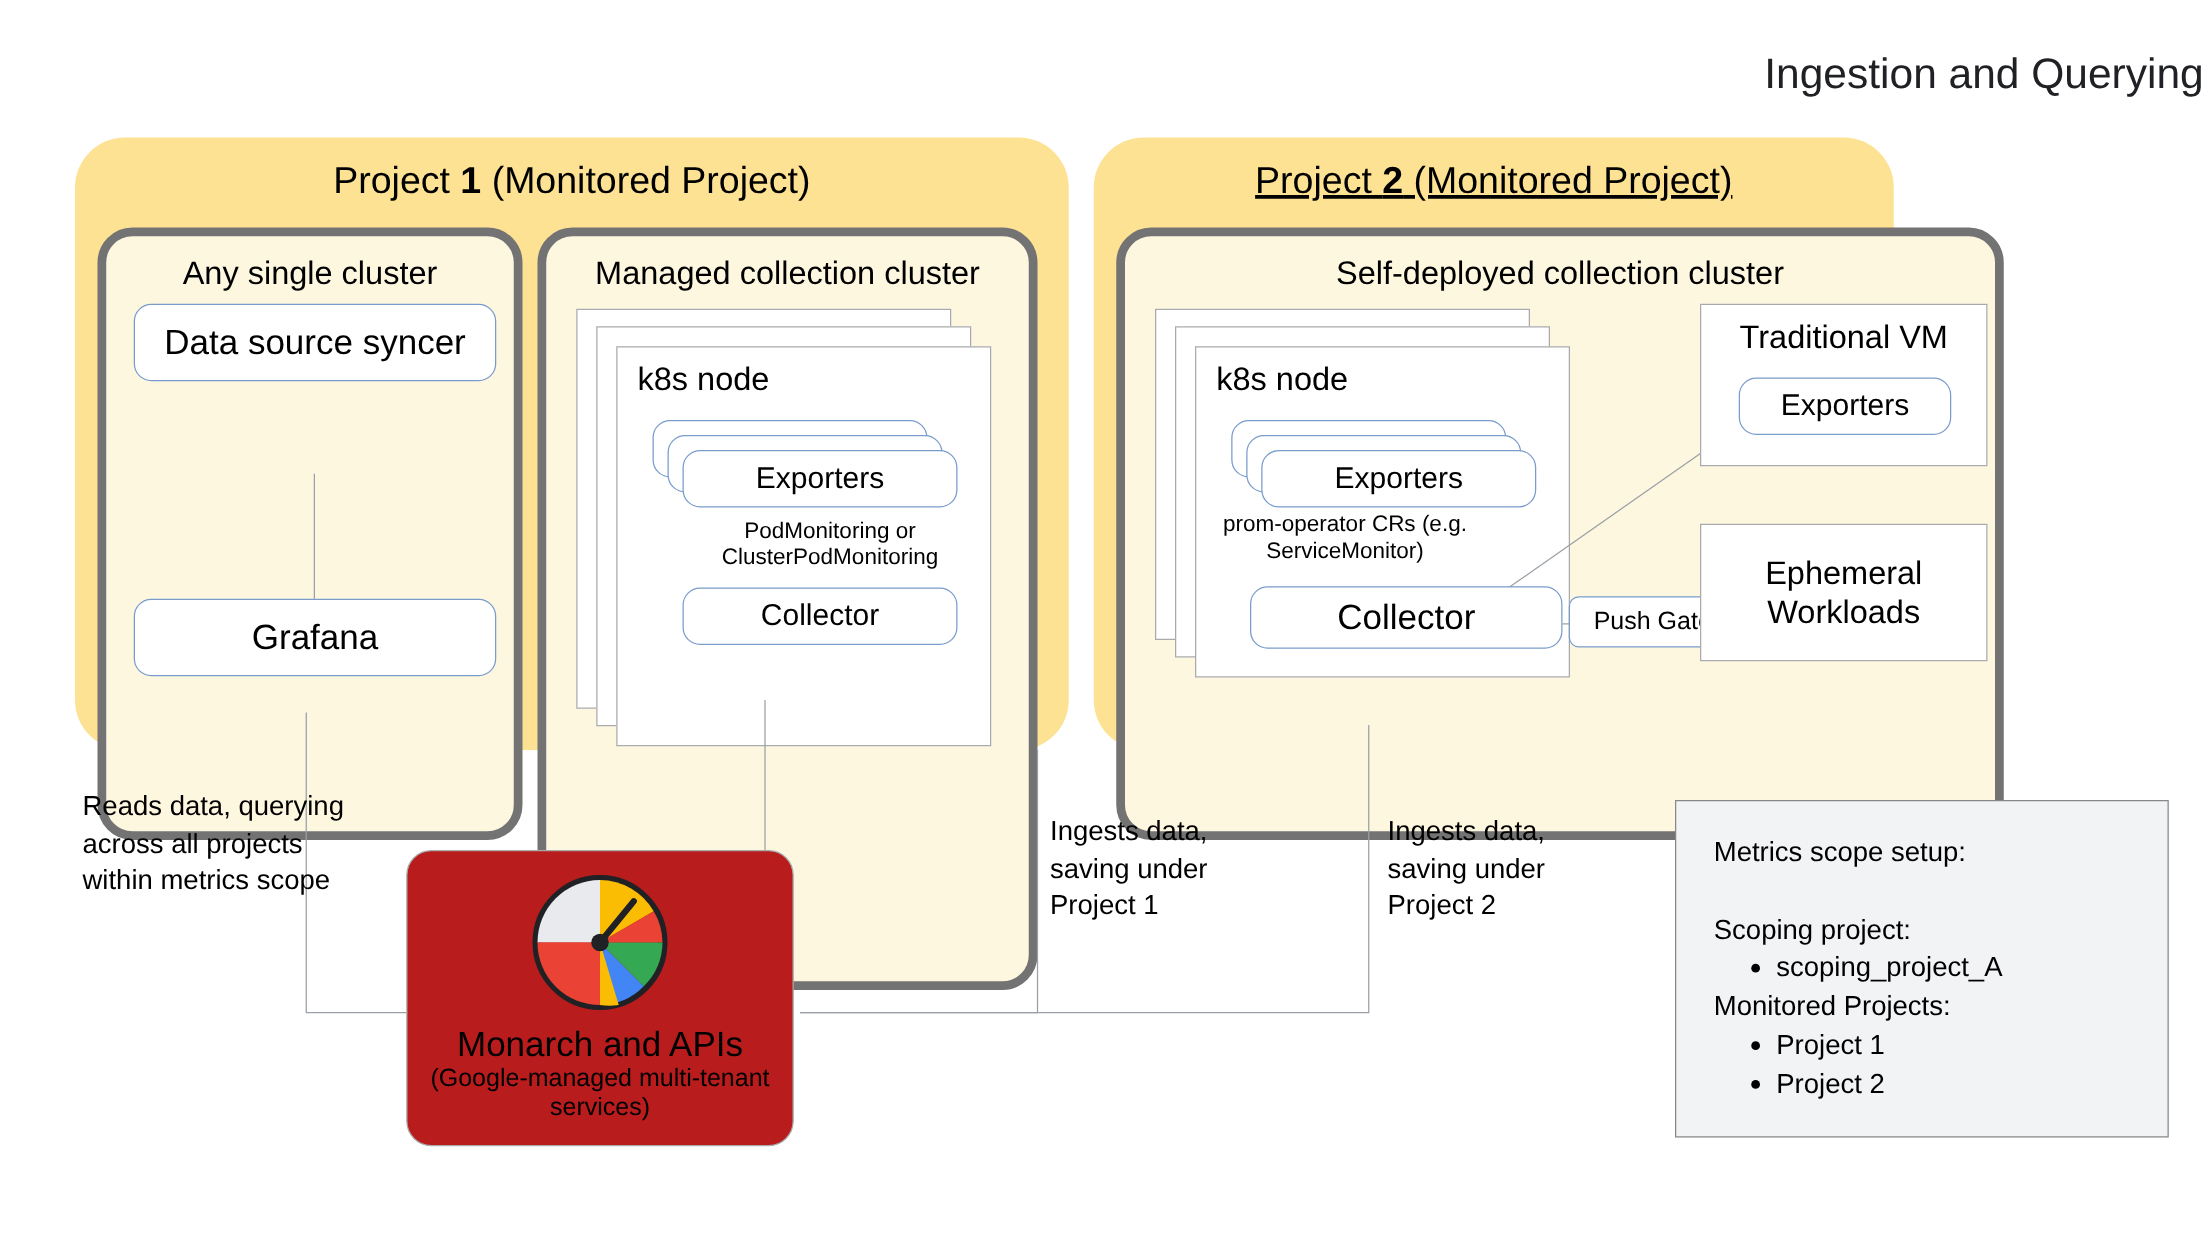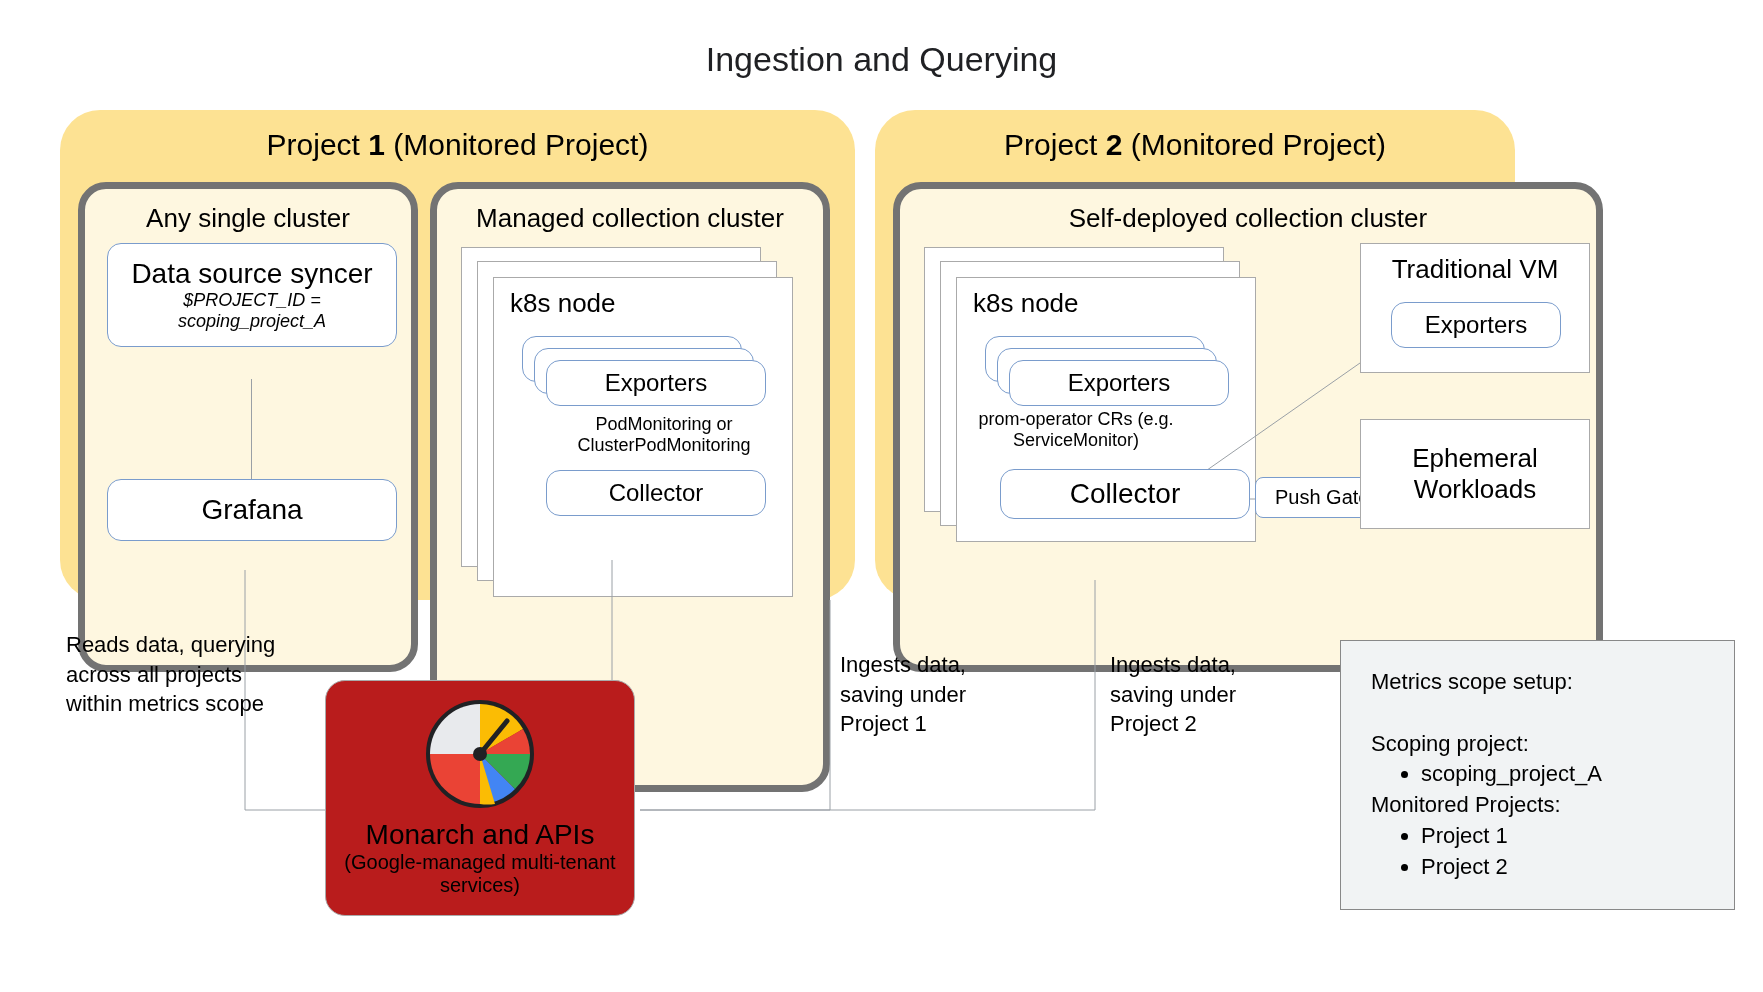--- a/index.html
+++ b/index.html
@@ -8,35 +8,35 @@
     background: #fff;
     width: 1763px;
     height: 992px;
     position: relative;
     overflow: hidden;
   }
   .title {
     position: absolute;
     top: 40px;
     left: 0; right: 0;
-    text-align: center;
+    text-align: right;
     font-size: 34px;
     color: #202124;
   }
   
   .project {
     position: absolute;
     background: #fde293;
     border-radius: 40px;
     padding: 18px 22px 22px 22px;
   }
   .project-label { text-align: center; font-size: 30px; margin-bottom: 10px; }
   .project-label b { font-weight: 700; }
   #project1 { left: 60px;  top: 110px; width: 795px; height: 490px; }
-  #project2 { left: 875px; top: 110px; width: 640px; height: 490px; }
+  #project2 { left: 875px; top: 110px; width: 640px; height: 490px; text-decoration: underline; }
 
   .cluster {
     position: absolute;
     background: #fef7e0;
     border: 7px solid #737373;
     border-radius: 28px;
     padding: 14px 16px 16px 16px;
   }
   .cluster-label { text-align: center; font-size: 26px; margin-bottom: 10px; }
   #any-cluster { left: 18px; top: 72px; width: 340px; height: 490px; }
@@ -98,21 +98,20 @@
 
 <div id="project1" class="project">
   <div class="project-label">
     <span>Project </span><b>1</b><span> (Monitored Project)</span>
   </div>
 
   <div id="any-cluster" class="cluster">
     <div class="cluster-label">Any single cluster</div>
     <div class="box-blue" style="left:22px; top:54px; width:290px; padding:14px 12px;">
       <div style="font-size:28px;">Data source syncer</div>
-      <div class="small-text">$PROJECT_ID = scoping_project_A</div>
     </div>
     <div class="conn-line vline" style="left:166px; top:190px; height:100px;"></div>
     <div class="box-blue" style="left:22px; top:290px; width:290px; font-size:28px; padding:14px;">Grafana</div>
   </div>
 
   <div id="managed-cluster" class="cluster">
     <div class="cluster-label">Managed collection cluster</div>
     <div class="white-card" style="left:24px; top:58px; width:300px; height:320px;"></div>
     <div class="white-card" style="left:40px; top:72px; width:300px; height:320px;"></div>
     <div class="white-card" style="left:56px; top:88px; width:300px; height:320px;">

